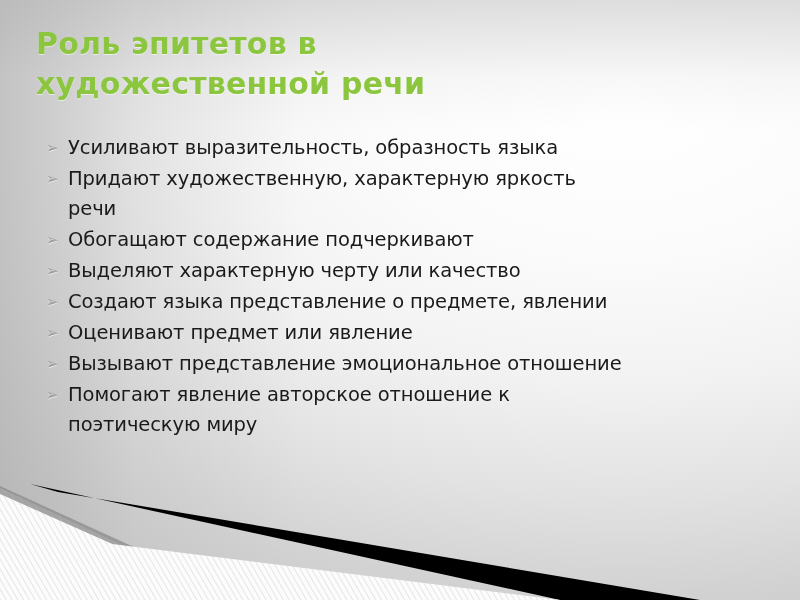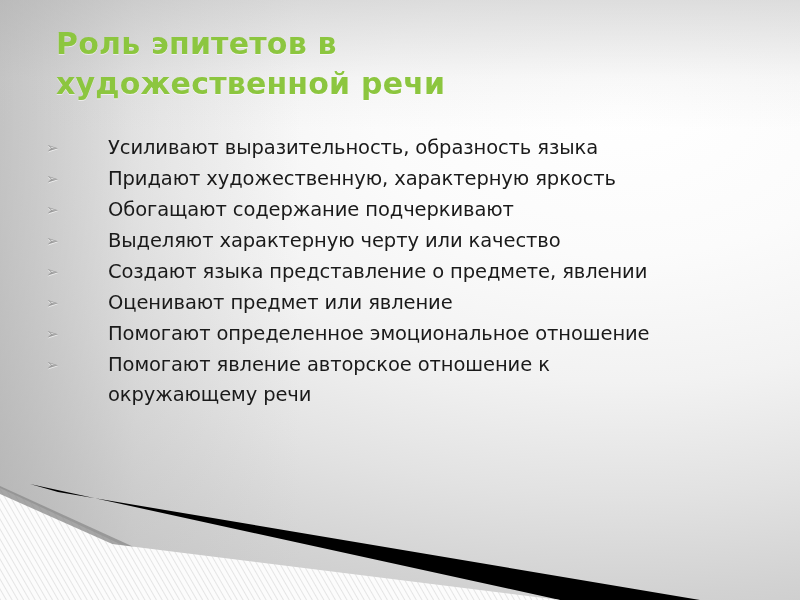--- a/index.html
+++ b/index.html
@@ -30,21 +30,21 @@
     position: absolute;
     left: 0; top: 0;
     width: 100%; height: 130px;
     background: linear-gradient(to bottom, rgba(175,175,175,0.40) 0%, rgba(200,200,200,0.12) 60%, rgba(255,255,255,0) 100%);
     pointer-events: none;
   }
 
   
   #slide .title-block {
     position: absolute;
-    left: 56px;
+    left: 36px;
     top: 24px;
     width: 560px;
   }
   #slide .title-line {
     font-size: 30px;
     font-weight: bold;
     line-height: 40px;
     color: #8CC63F;
     letter-spacing: 0.2px;
     text-shadow: 0 1px 0 rgba(255,255,255,0.55);
@@ -73,21 +73,21 @@
     padding-left: 2px;
     text-shadow: 0 1px 0 rgba(255,255,255,0.6);
   }
   #slide .bullet-text {
     flex: 1 1 auto;
     font-size: 19.5px;
     line-height: 30px;
     color: #1a1a1a;
     letter-spacing: -0.1px;
   }
-  #slide .bullet-text .wrap-line { display: block; margin-left: 40px; }
+  #slide .bullet-text .wrap-line { display: block; }
 
   
   #slide .corner-decor {
     position: absolute;
     left: 0;
     bottom: 0;
     width: 800px;
     height: 130px;
     pointer-events: none;
   }
@@ -111,20 +111,21 @@
       <span class="bullet-marker">➢</span>
       <span class="bullet-text">
         <span class="wrap-line">Усиливают выразительность, образность языка</span>
       </span>
     </div>
 
     <div class="bullet-row">
       <span class="bullet-marker">➢</span>
       <span class="bullet-text">
         <span class="wrap-line">Придают художественную, характерную яркость</span>
+        <span class="wrap-line">речи</span>
       </span>
     </div>
 
     <div class="bullet-row">
       <span class="bullet-marker">➢</span>
       <span class="bullet-text">
         <span class="wrap-line">Обогащают содержание подчеркивают</span>
       </span>
     </div>
 
@@ -145,29 +146,29 @@
     <div class="bullet-row">
       <span class="bullet-marker">➢</span>
       <span class="bullet-text">
         <span class="wrap-line">Оценивают предмет или явление</span>
       </span>
     </div>
 
     <div class="bullet-row">
       <span class="bullet-marker">➢</span>
       <span class="bullet-text">
-        <span class="wrap-line">Помогают определенное эмоциональное отношение</span>
+        <span class="wrap-line">Вызывают представление эмоциональное отношение</span>
       </span>
     </div>
 
     <div class="bullet-row">
       <span class="bullet-marker">➢</span>
       <span class="bullet-text">
         <span class="wrap-line">Помогают явление авторское отношение к</span>
-        <span class="wrap-line">окружающему речи</span>
+        <span class="wrap-line">поэтическую миру</span>
       </span>
     </div>
 
   </div>
 
   <svg class="corner-decor" viewBox="0 0 800 130" preserveAspectRatio="none">
     <defs>
       <pattern id="hatchPat" width="5" height="5" patternUnits="userSpaceOnUse" patternTransform="rotate(-30)">
         <rect width="5" height="5" fill="#fcfcfc"></rect>
         <line x1="0" y1="0" x2="0" y2="5" stroke="#b9b9b9" stroke-width="0.7"></line>

